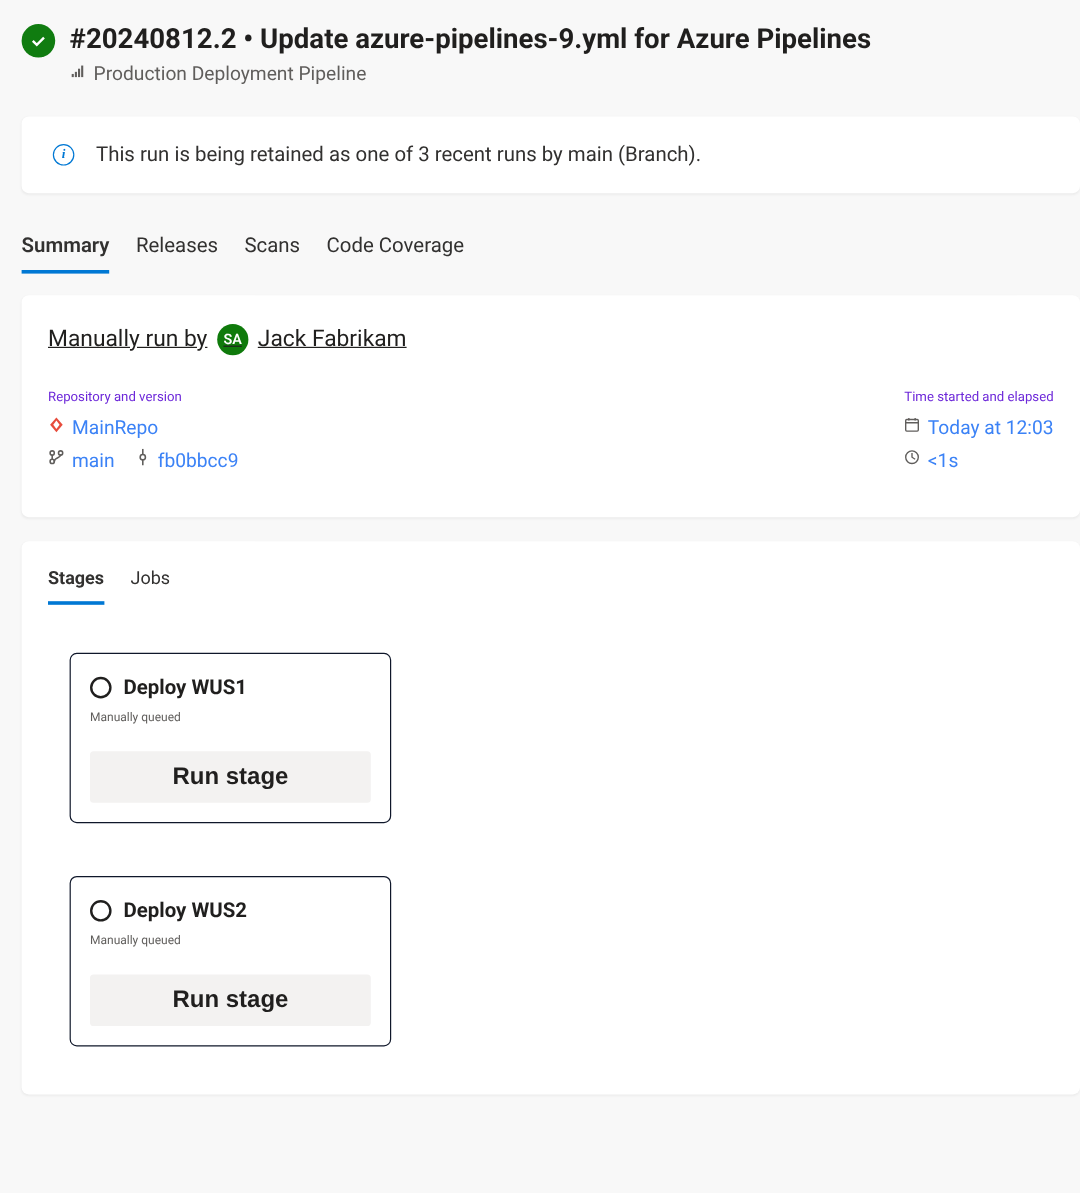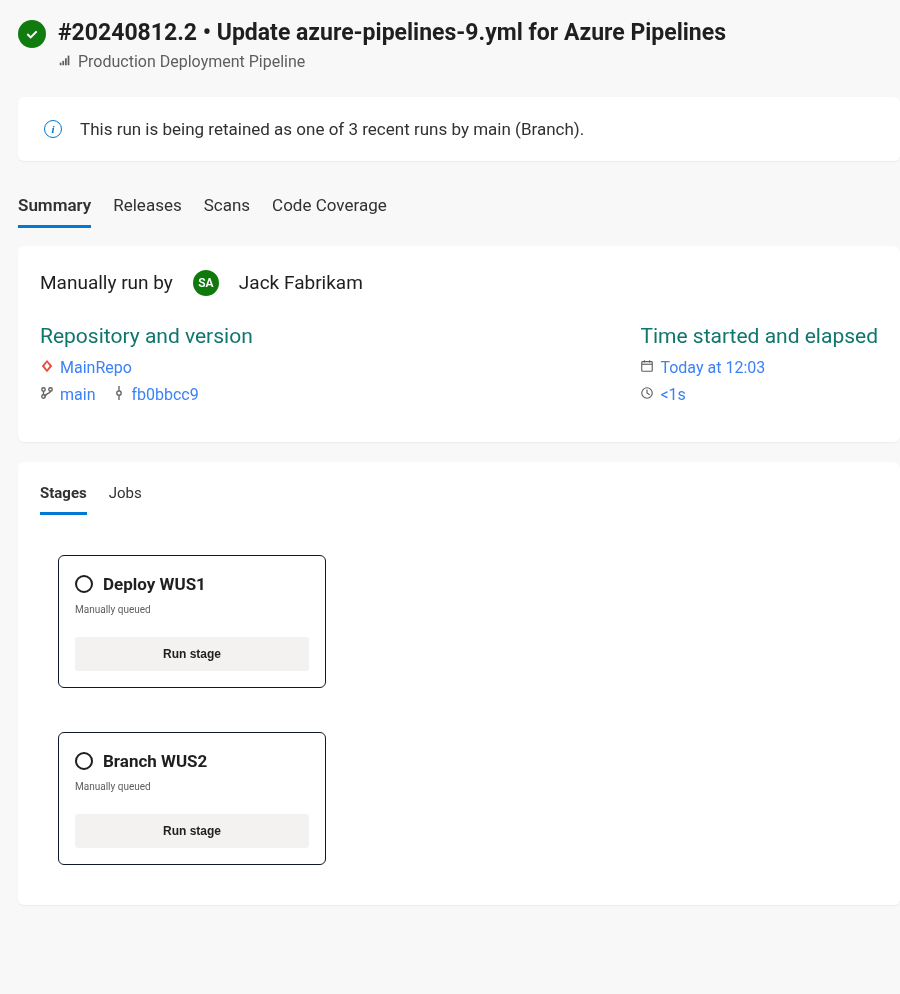--- a/index.html
+++ b/index.html
@@ -110,24 +110,24 @@
     }
     .summary-card {
       background: #fff;
       border-radius: 6px;
       box-shadow: 0 1px 2px rgba(0,0,0,0.05);
       margin-top: 18px;
       padding: 24px 22px 30px 22px;
     }
     .run-by-row {
       display: flex;
-      align-items: center;
-      gap: 20px;
+      gap: 8px;
       font-size: 19px;
       color: #201f1e;
+      text-decoration: underline;
     }
     .avatar {
       width: 26px;
       height: 26px;
       border-radius: 50%;
       background: #0f7a0b;
       color: #fff;
       font-size: 12px;
       font-weight: 600;
       display: flex;
@@ -138,22 +138,22 @@
       display: flex;
       margin-top: 28px;
     }
     .info-col-left {
       flex: 1;
     }
     .info-col-right {
       text-align: right;
     }
     .col-heading {
-      font-size: 21px;
-      color: #0f766e;
+      font-size: 11px;
+      color: #6d28d9;
       margin-bottom: 10px;
     }
     .info-line {
       display: flex;
       align-items: center;
       gap: 6px;
       font-size: 16px;
       color: #3b82f6;
       margin-bottom: 8px;
     }
@@ -228,21 +228,21 @@
       font-size: 10px;
       color: #605e5c;
       margin-bottom: 22px;
     }
     .run-stage-btn {
       width: 100%;
       background: #f3f2f1;
       border: none;
       border-radius: 3px;
       padding: 10px 0;
-      font-size: 12px;
+      font-size: 20px;
       font-weight: 600;
       color: #201f1e;
       cursor: pointer;
       text-align: center;
     }
   </style>
 </head>
 <body>
 
 <div class="page">
@@ -364,21 +364,21 @@
           <div class="stage-status-circle"></div>
           <div class="stage-name">Deploy WUS1</div>
         </div>
         <div class="stage-sub">Manually queued</div>
         <button class="run-stage-btn">Run stage</button>
       </div>
 
       <div class="stage-tile">
         <div class="stage-header">
           <div class="stage-status-circle"></div>
-          <div class="stage-name">Branch WUS2</div>
+          <div class="stage-name">Deploy WUS2</div>
         </div>
         <div class="stage-sub">Manually queued</div>
         <button class="run-stage-btn">Run stage</button>
       </div>
     </div>
   </div>
 
 </div>
 
 </body></html>

